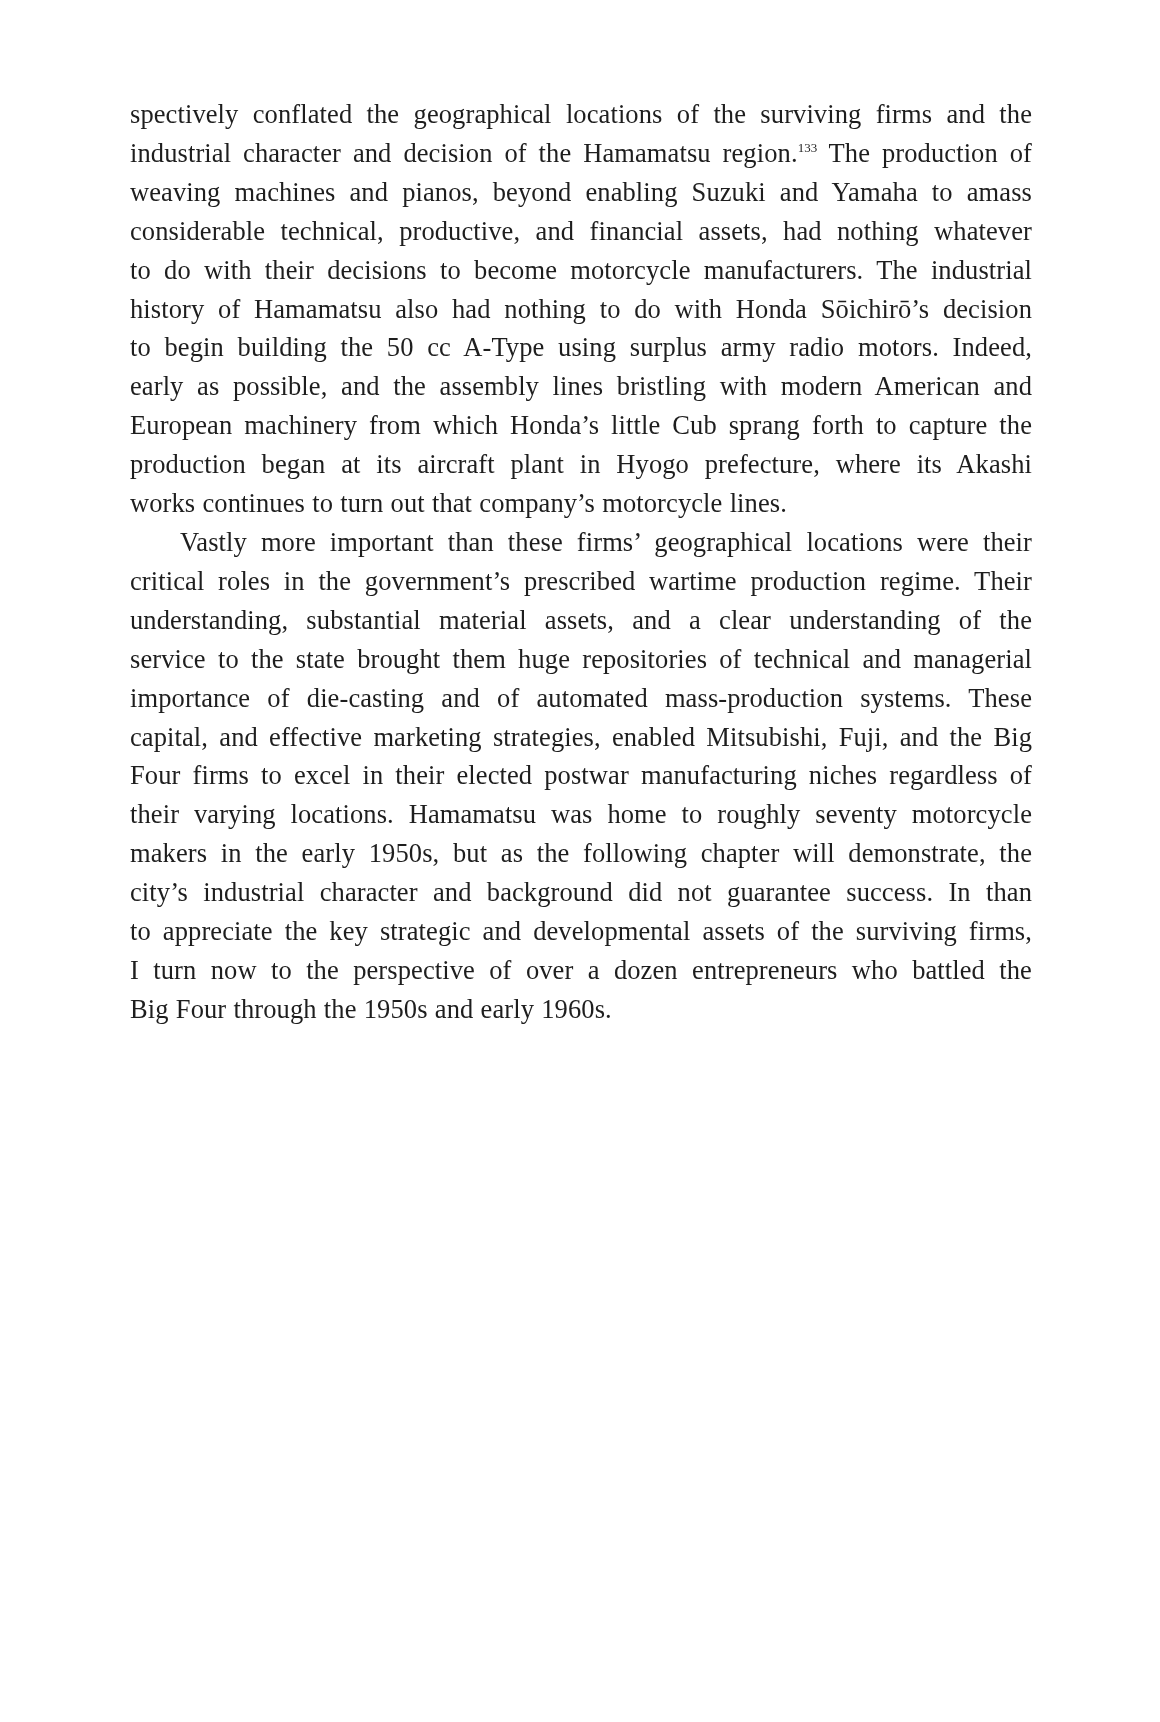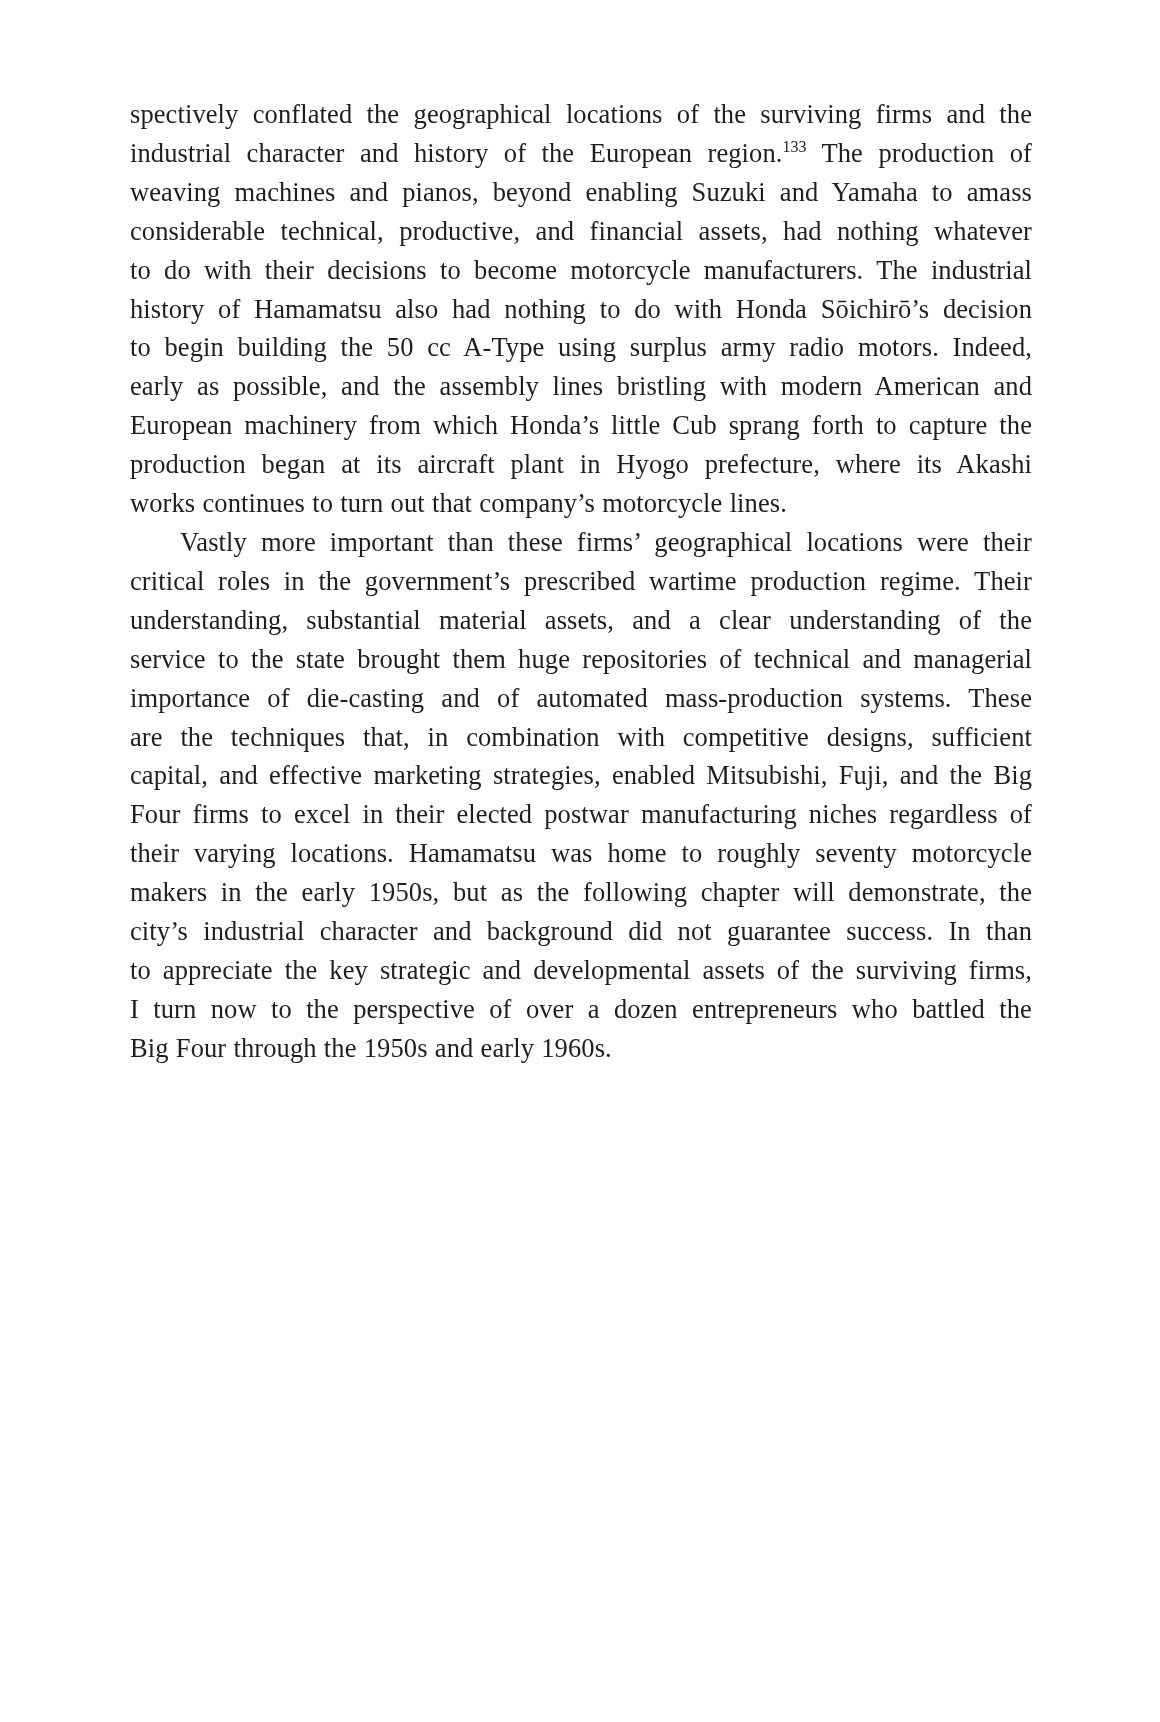--- a/index.html
+++ b/index.html
@@ -45,21 +45,21 @@
       white-space: nowrap;
       overflow: visible;
     }
     .line.last {
       text-align-last: left;
     }
     .line.indent {
       padding-left: 50px;
     }
     .fnref {
-      font-size: 16px;
+      font-size: 13px;
       vertical-align: 10px;
       line-height: 0;
       letter-spacing: 0;
     }
     .footer {
       position: absolute;
       top: 1598px;
       left: 130px;
       width: 852px;
       height: 24px;
@@ -78,38 +78,37 @@
       top: 0;
     }
   </style>
 </head>
 <body>
 
 <div class="page">
   <div class="body-text">
     <p>
       <span class="line">spectively conflated the geographical locations of the surviving firms and the</span>
-      <span class="line"><span>industrial character and history of the European region.</span><sup class="fnref">133</sup><span> The production of</span></span>
+      <span class="line"><span>industrial character and decision of the Hamamatsu region.</span><sup class="fnref">133</sup><span> The production of</span></span>
       <span class="line">weaving machines and pianos, beyond enabling Suzuki and Yamaha to amass</span>
       <span class="line">considerable technical, productive, and financial assets, had nothing whatever</span>
       <span class="line">to do with their decisions to become motorcycle manufacturers. The industrial</span>
       <span class="line">history of Hamamatsu also had nothing to do with Honda Sōichirō’s decision</span>
       <span class="line">to begin building the 50 cc A-Type using surplus army radio motors. Indeed,</span>
       <span class="line">early as possible, and the assembly lines bristling with modern American and</span>
       <span class="line">European machinery from which Honda’s little Cub sprang forth to capture the</span>
       <span class="line">production began at its aircraft plant in Hyogo prefecture, where its Akashi</span>
       <span class="line last">works continues to turn out that company’s motorcycle lines.</span>
     </p>
     <p>
       <span class="line indent">Vastly more important than these firms’ geographical locations were their</span>
       <span class="line">critical roles in the government’s prescribed wartime production regime. Their</span>
       <span class="line">understanding, substantial material assets, and a clear understanding of the</span>
       <span class="line">service to the state brought them huge repositories of technical and managerial</span>
       <span class="line">importance of die-casting and of automated mass-production systems. These</span>
-      <span class="line">are the techniques that, in combination with competitive designs, sufficient</span>
       <span class="line">capital, and effective marketing strategies, enabled Mitsubishi, Fuji, and the Big</span>
       <span class="line">Four firms to excel in their elected postwar manufacturing niches regardless of</span>
       <span class="line">their varying locations. Hamamatsu was home to roughly seventy motorcycle</span>
       <span class="line">makers in the early 1950s, but as the following chapter will demonstrate, the</span>
       <span class="line">city’s industrial character and background did not guarantee success. In than</span>
       <span class="line">to appreciate the key strategic and developmental assets of the surviving firms,</span>
       <span class="line">I turn now to the perspective of over a dozen entrepreneurs who battled the</span>
       <span class="line last">Big Four through the 1950s and early 1960s.</span>
     </p>
   </div>

